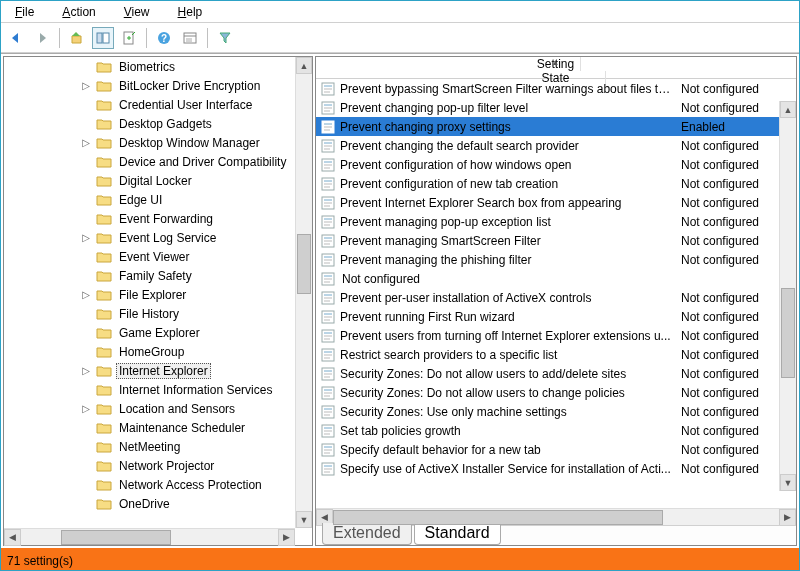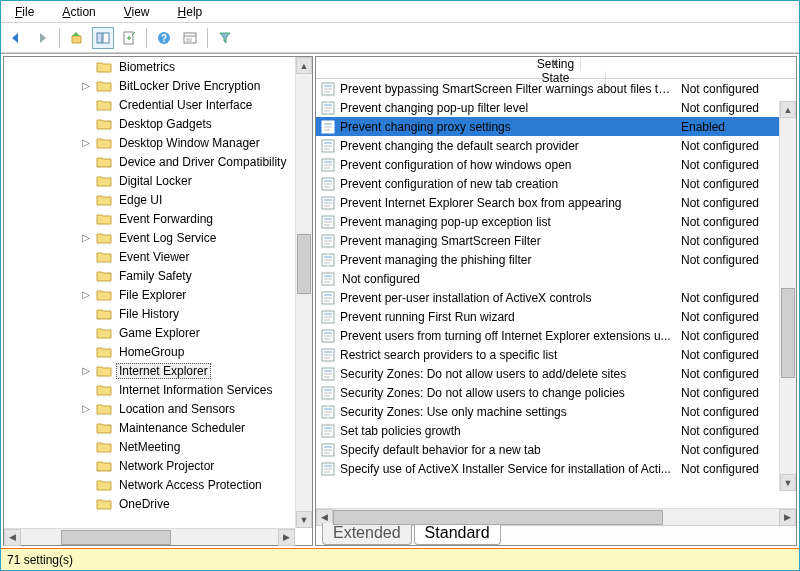--- a/index.html
+++ b/index.html
@@ -43,21 +43,21 @@
   .hscroll .track { flex:1; position:relative; height:100%;}
   .hscroll .thumb { position:absolute; height:15px; top:1px; background:#cfcfcf; border:1px solid #aaa;}
   .vscroll-right { position:absolute; right:0; top:22px; bottom:17px; width:17px; background:#f0f0f0; border-left:1px solid #ddd;}
   .vscroll-right .arrow { height:17px; background:#e4e4e4; border:1px solid #ccc; display:flex;align-items:center;justify-content:center;font-size:9px;color:#555;}
   .vscroll-right .track { position:absolute; top:17px; bottom:17px; left:0; right:0;}
   .vscroll-right .thumb { position:absolute; left:1px; right:1px; background:#cfcfcf; border:1px solid #aaa;}
   .vscroll-right .barrow { position:absolute; bottom:0; left:0; right:0;}
   .tabsbar { height:20px; display:flex; align-items:flex-end; padding-left:6px; border-top:1px solid #d0d0d0; background:#fdfdfd;}
   .tab { border:1px solid #aaa; border-top:none; border-radius:0 0 4px 4px; padding:1px 10px 2px; margin-right:2px; background:#fff; font-size:16px;}
   .tab.inactive { background:#f0f0f0; color:#555; }
-  .statusbar { height:22px; border-top:1px solid #f97316; display:flex; align-items:center; padding:0 6px; font-size:12px; background:#fef9c3;}
+  .statusbar { height:22px; border-top:3px solid #f97316; display:flex; align-items:center; padding:0 6px; font-size:12px; background:#f97316;}
   .listbody-inner { position:absolute; left:0; top:0; right:17px; bottom:0;}
   .vscroll-left { position:absolute; right:0; top:0; bottom:17px; width:17px; background:#f0f0f0; border-left:1px solid #ddd;}
   .vscroll-left .arrow { height:17px; background:#e4e4e4; border:1px solid #ccc; display:flex;align-items:center;justify-content:center;font-size:9px;color:#555;}
   .vscroll-left .track { position:absolute; top:17px; bottom:17px; left:0; right:0;}
   .vscroll-left .thumb { position:absolute; left:1px; right:1px; background:#cfcfcf; border:1px solid #aaa;}
   .vscroll-left .barrow { position:absolute; bottom:0; left:0; right:0;}
   .tree-inner { position:absolute; left:0; top:0; right:17px; bottom:17px; overflow:hidden;}
 </style>
 </head>
 <body>

